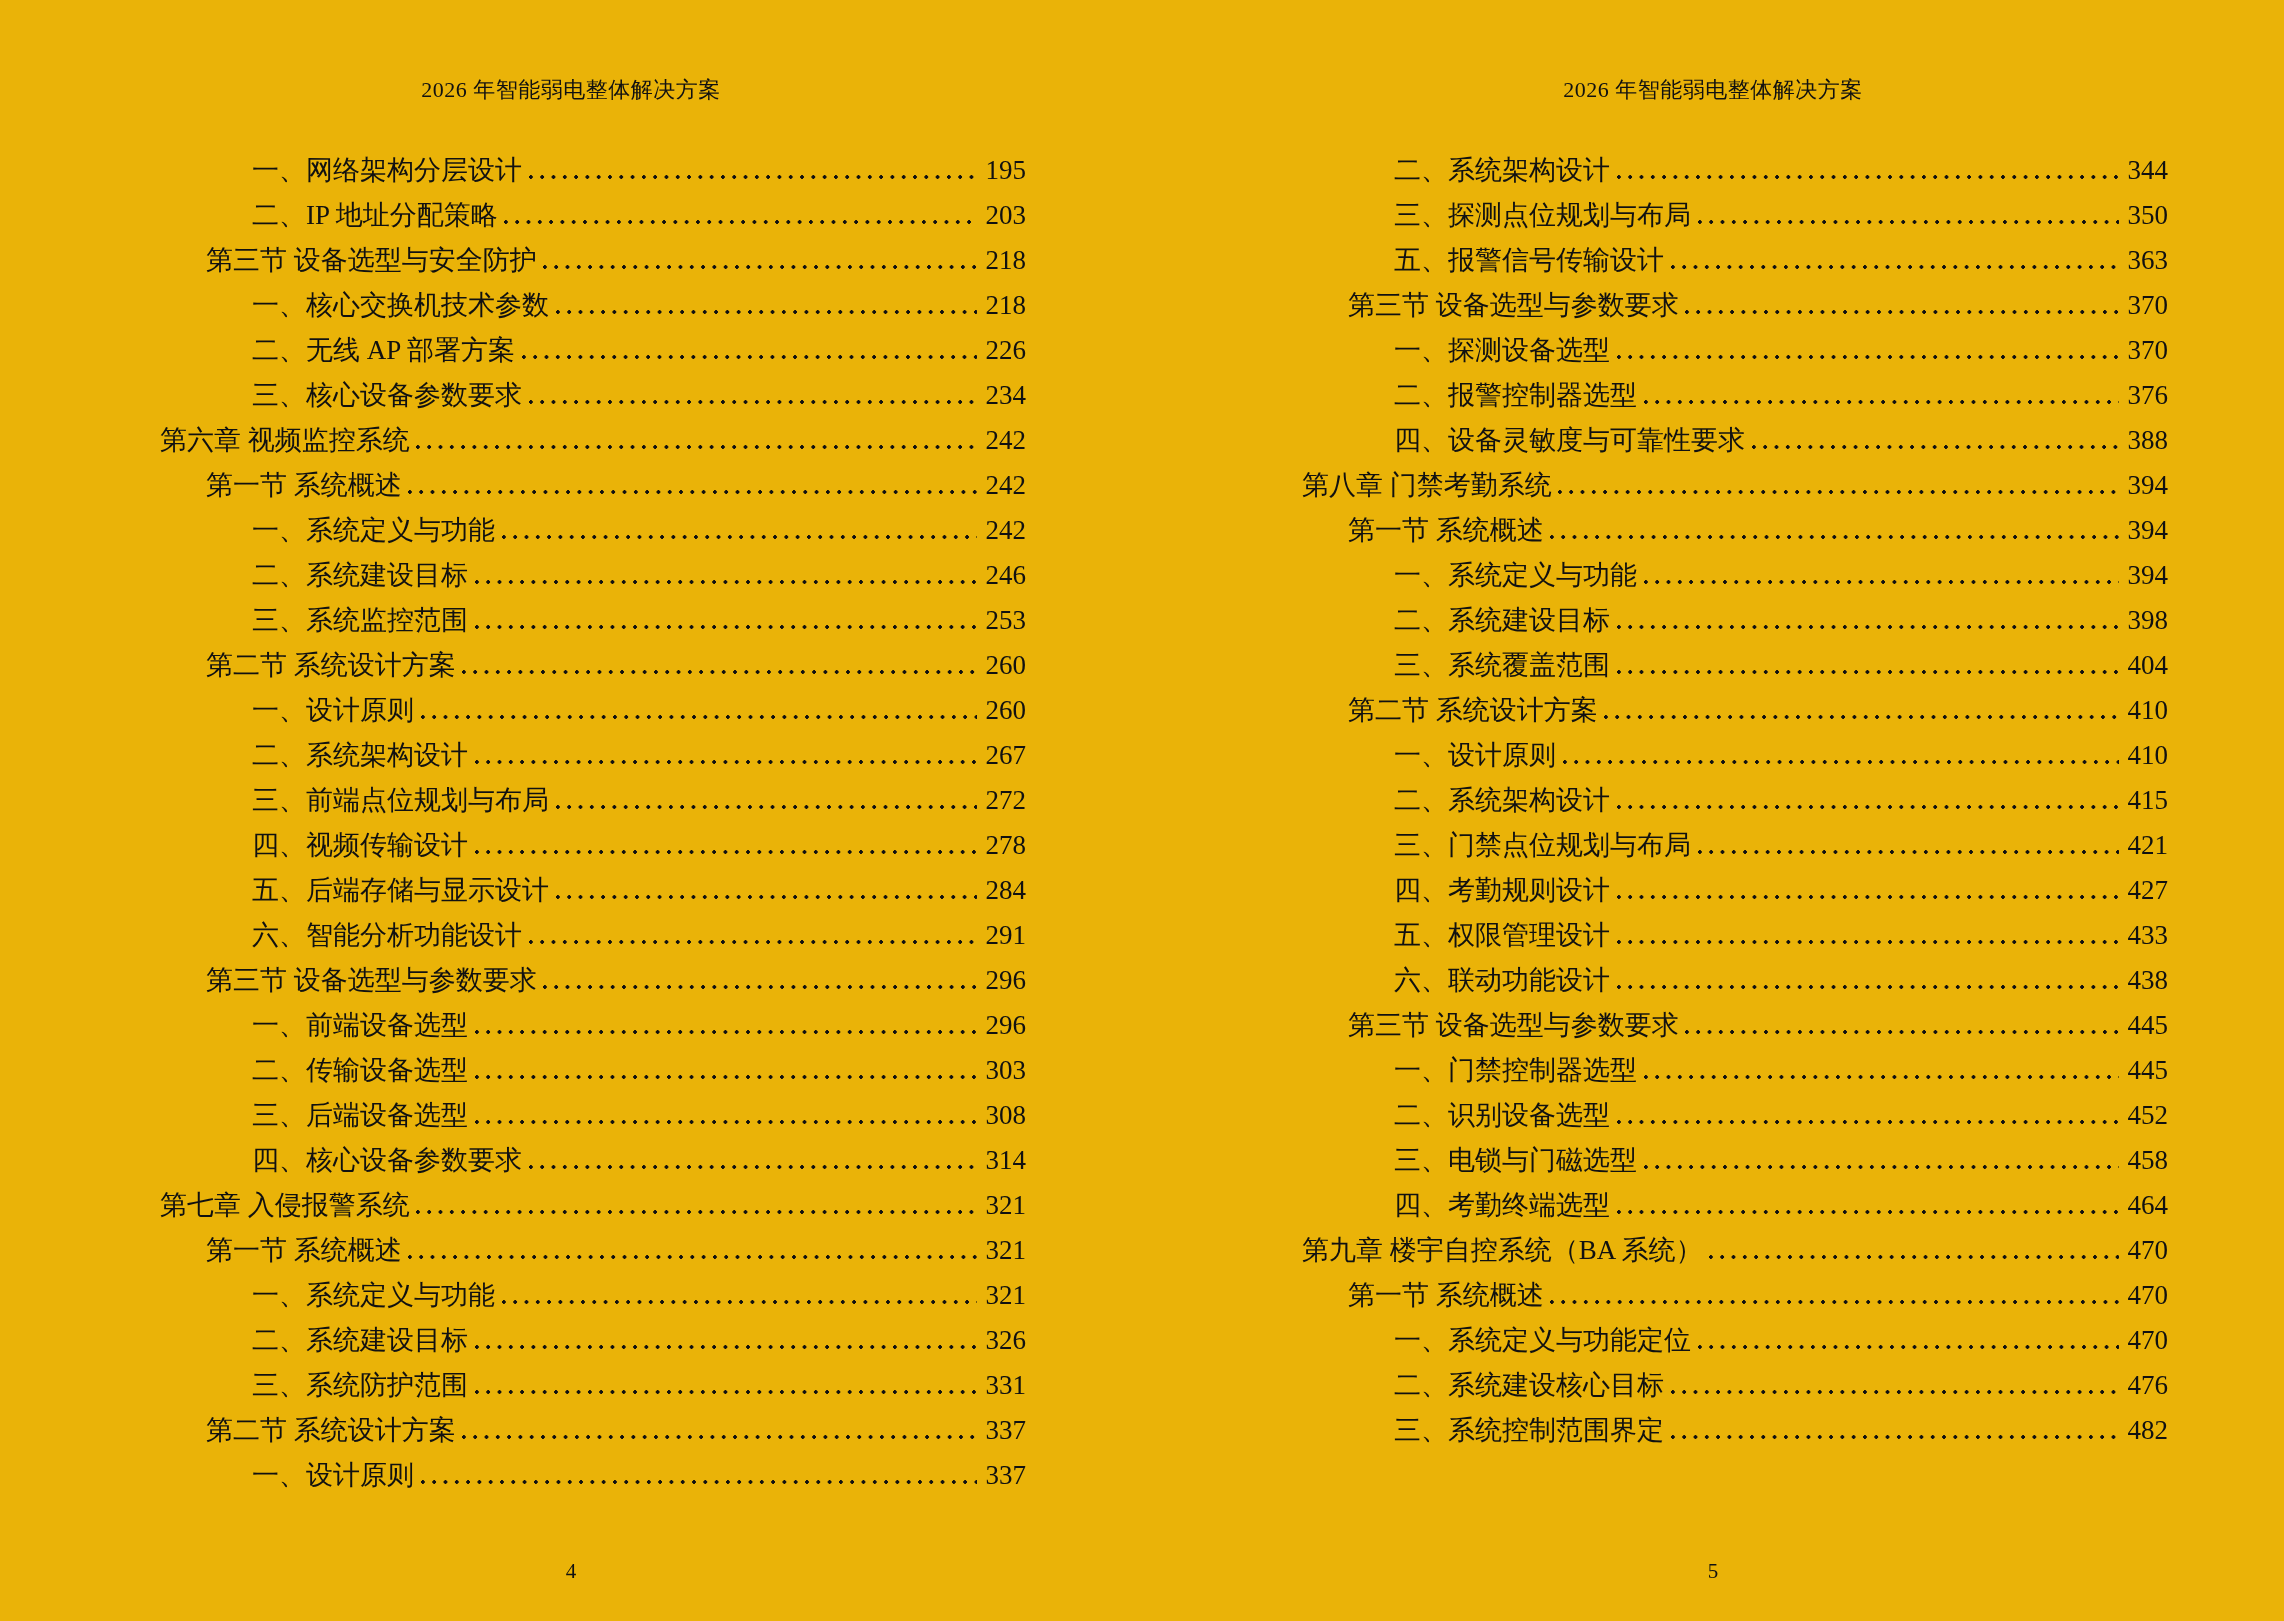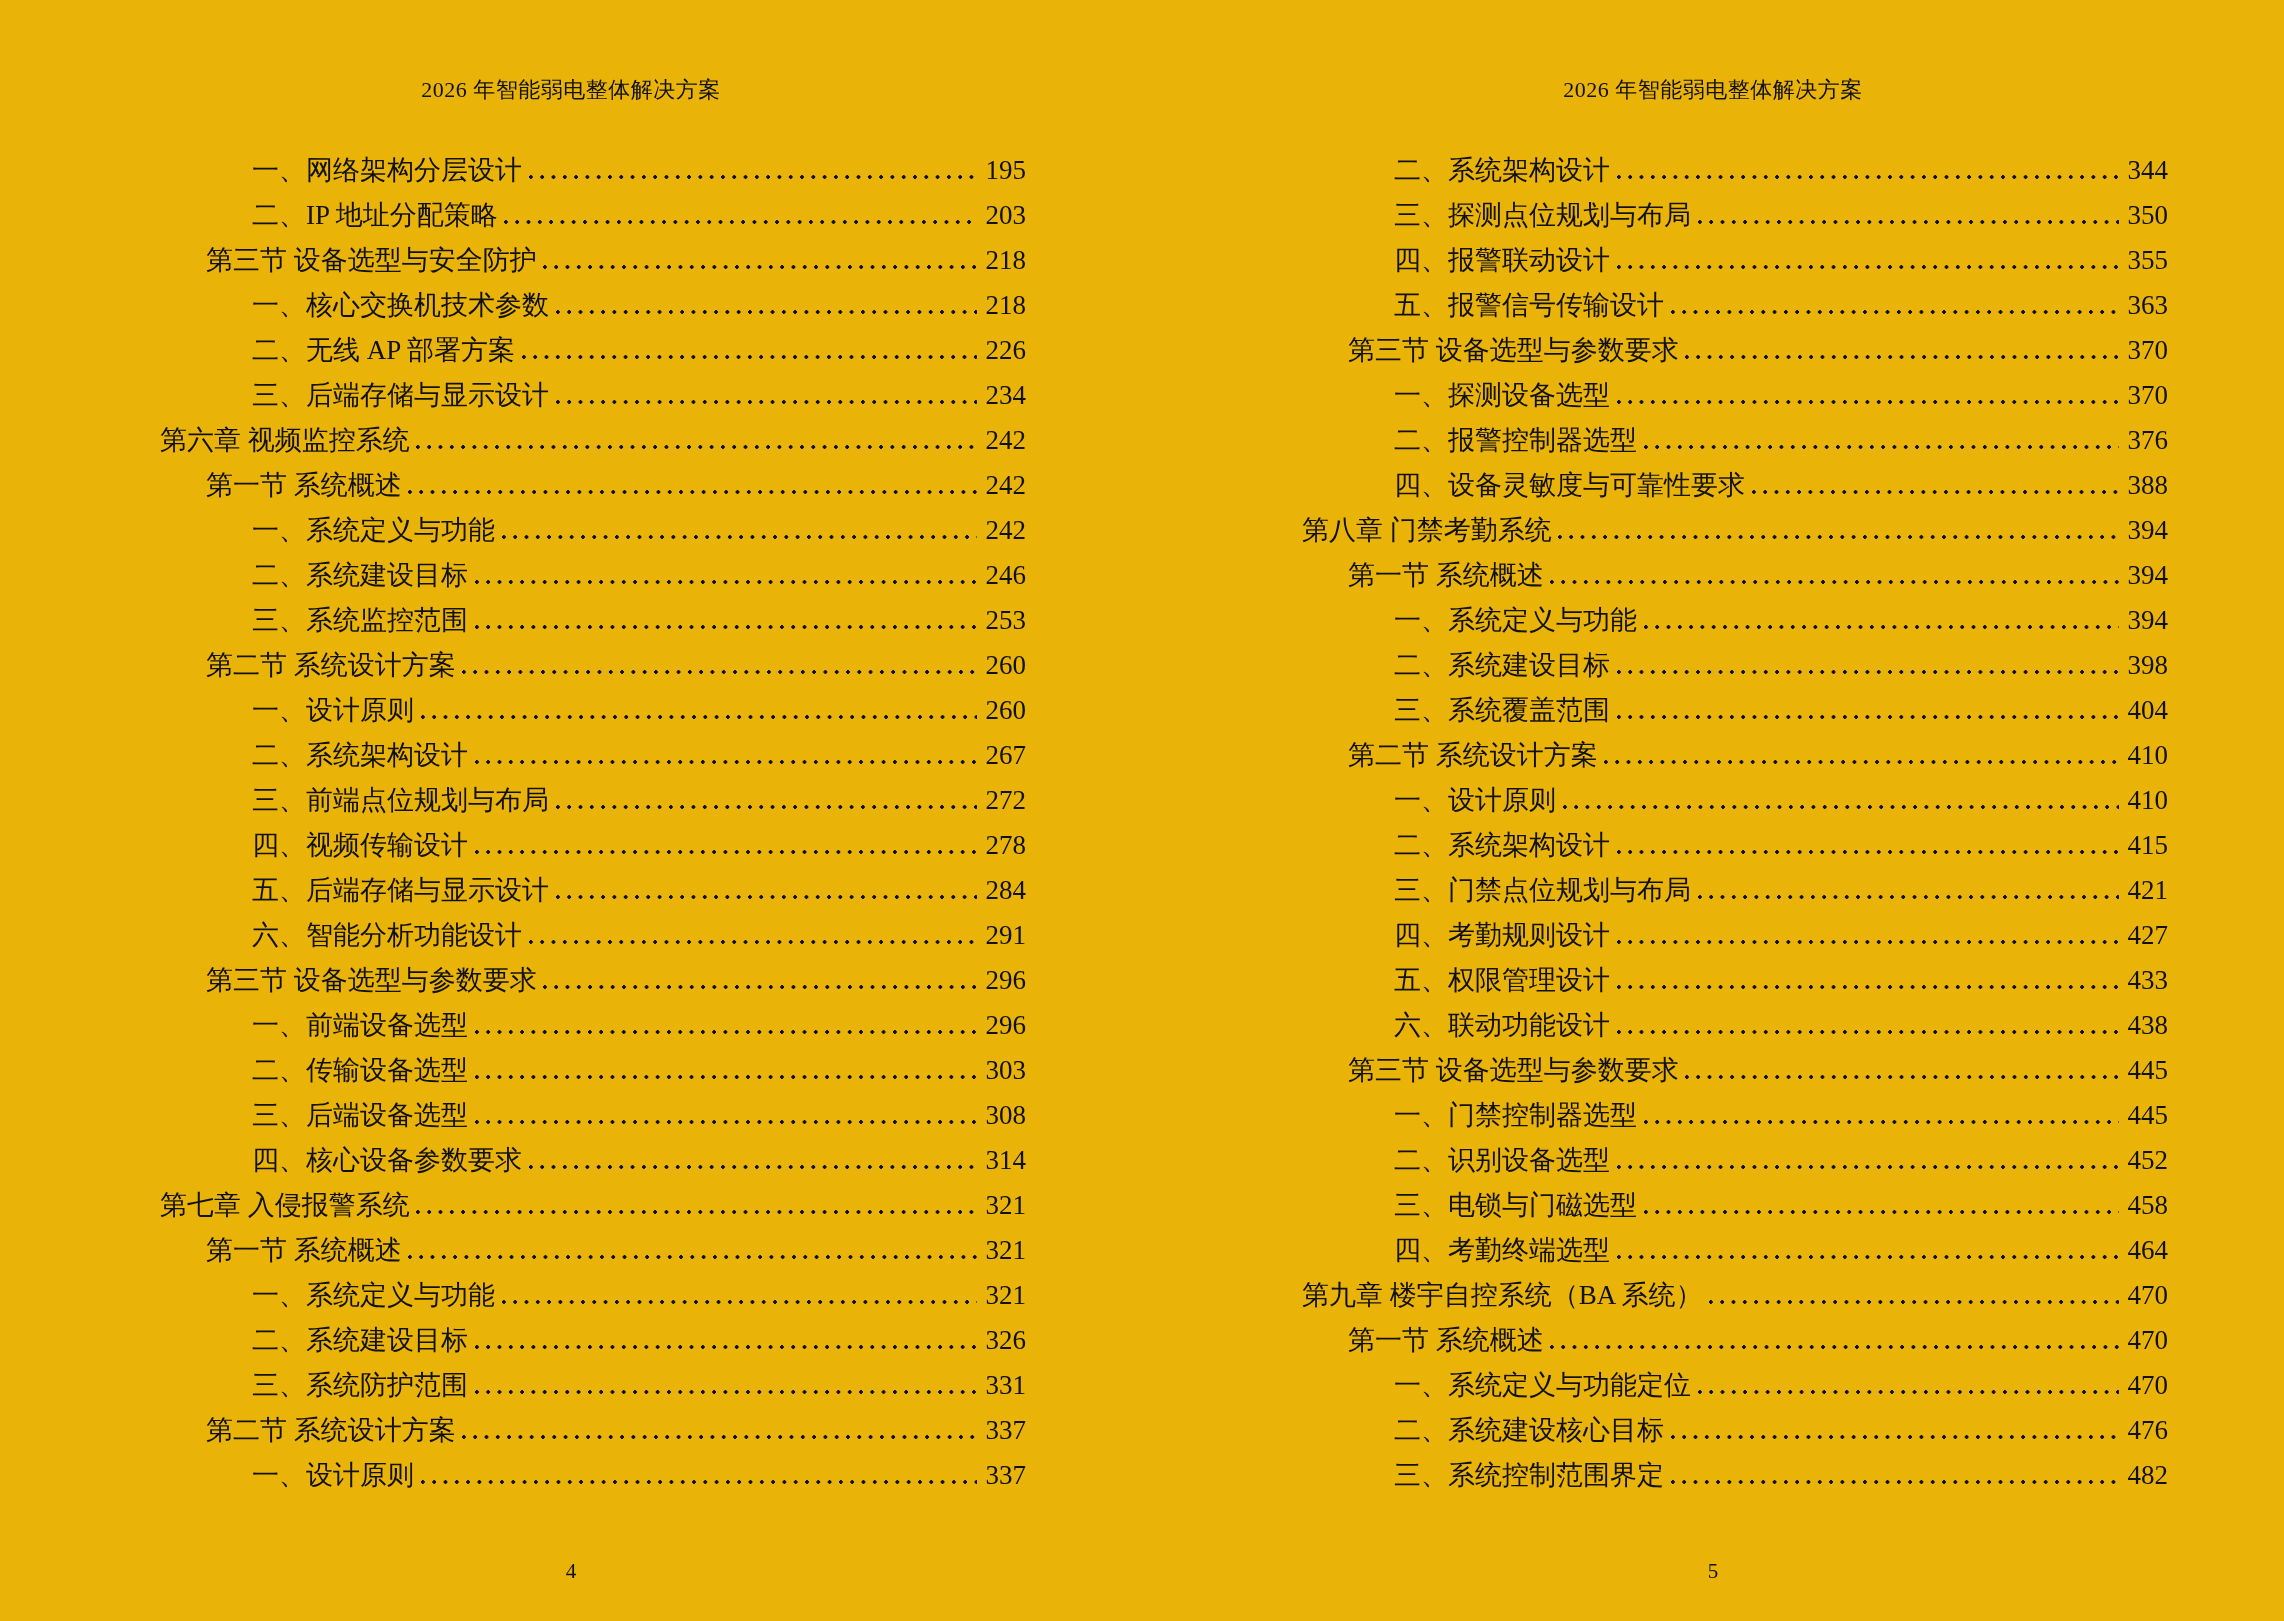--- a/index.html
+++ b/index.html
@@ -89,21 +89,21 @@
     <span class="title">一、核心交换机技术参数</span>
     <span class="leader"></span>
     <span class="pagenum">218</span>
   </div>
         <div class="toc-row lvl2">
     <span class="title">二、无线 AP 部署方案</span>
     <span class="leader"></span>
     <span class="pagenum">226</span>
   </div>
         <div class="toc-row lvl2">
-    <span class="title">三、后端存储与显示设计</span>
+    <span class="title">三、核心设备参数要求</span>
     <span class="leader"></span>
     <span class="pagenum">234</span>
   </div>
         <div class="toc-row lvl0">
     <span class="title">第六章 视频监控系统</span>
     <span class="leader"></span>
     <span class="pagenum">242</span>
   </div>
         <div class="toc-row lvl1">
     <span class="title">第一节 系统概述</span>
@@ -231,25 +231,20 @@
     <span class="title">二、系统架构设计</span>
     <span class="leader"></span>
     <span class="pagenum">344</span>
   </div>
         <div class="toc-row lvl2">
     <span class="title">三、探测点位规划与布局</span>
     <span class="leader"></span>
     <span class="pagenum">350</span>
   </div>
         <div class="toc-row lvl2">
-    <span class="title">四、报警联动设计</span>
-    <span class="leader"></span>
-    <span class="pagenum">355</span>
-  </div>
-        <div class="toc-row lvl2">
     <span class="title">五、报警信号传输设计</span>
     <span class="leader"></span>
     <span class="pagenum">363</span>
   </div>
         <div class="toc-row lvl1">
     <span class="title">第三节 设备选型与参数要求</span>
     <span class="leader"></span>
     <span class="pagenum">370</span>
   </div>
         <div class="toc-row lvl2">

